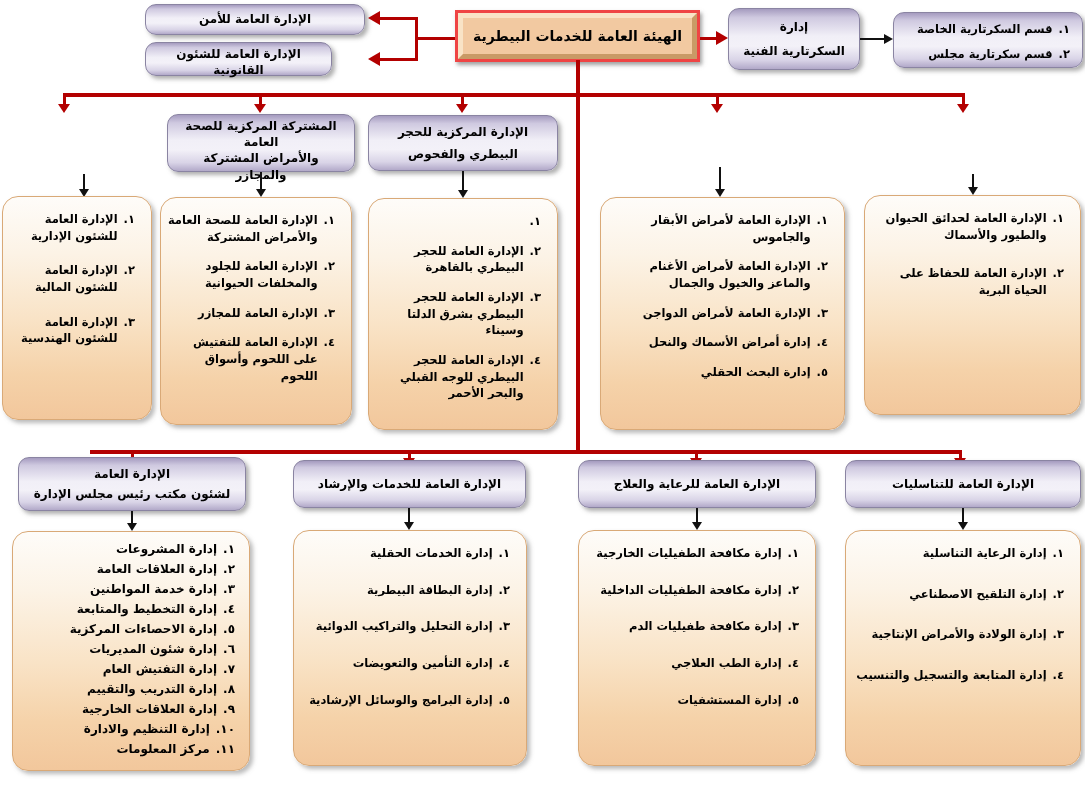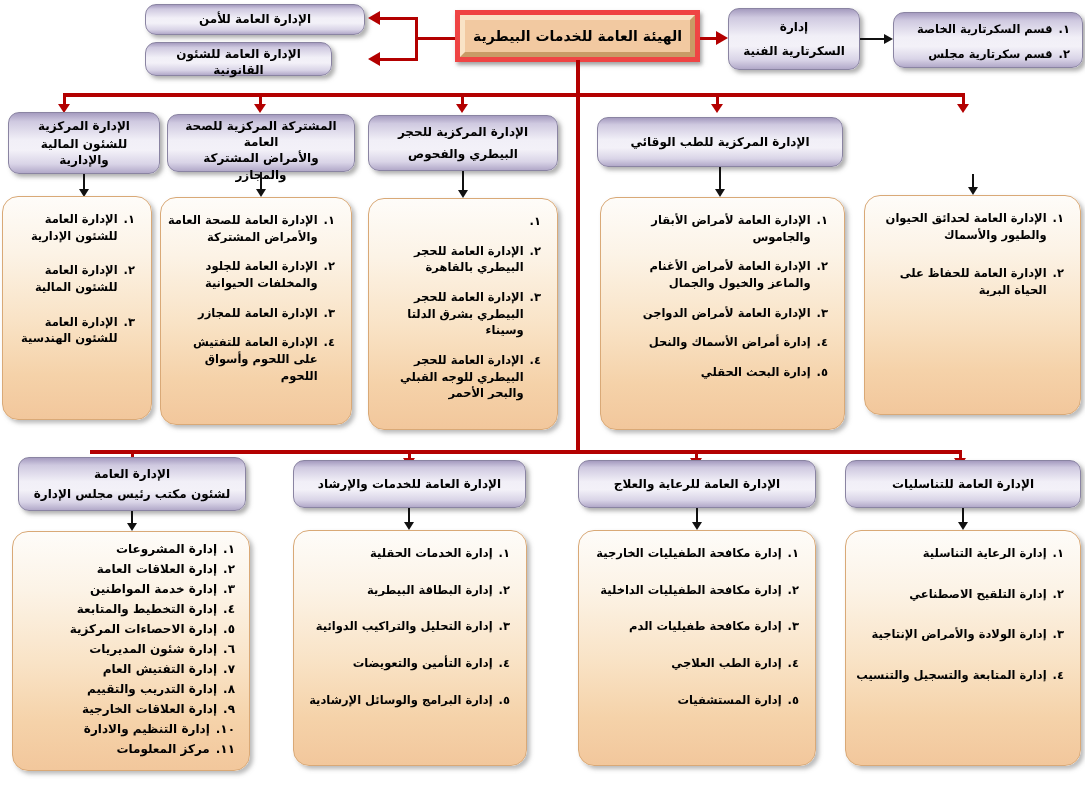--- a/index.html
+++ b/index.html
@@ -21,21 +21,21 @@
   .sp18 .item{margin-bottom:18px;}
   .sp13 .item{margin-bottom:13px;}
   .sp20 .item{margin-bottom:20px;}
   .sp22 .item{margin-bottom:22px;}
   .sp24 .item{margin-bottom:24px;}
   .tight{padding:8px 14px 0 4px;font-size:12px;line-height:1.5;}
   .tight .item{margin-bottom:2px;}
   .dept{padding:8px 12px 0 6px;font-size:11.5px;}
   .dept .item{margin-bottom:8px;}
   
-  .main-outer{position:absolute;border:5px solid #ef4444;background:#f2c9a1;
+  .main-outer{position:absolute;border:3px solid #ef4444;background:#f2c9a1;
               box-shadow:2px 3px 4px rgba(100,100,100,.6);box-sizing:border-box;}
   .main-inner{width:100%;height:100%;border:5px solid;border-color:#f9e3c6 #c99a66 #c99a66 #f9e3c6;
               display:flex;align-items:center;justify-content:center;font-weight:bold;font-size:14px;
               direction:rtl;box-sizing:border-box;}
   
   .rl{position:absolute;background:#b30000;}
   .bl{position:absolute;background:#111;}
   .ad{position:absolute;width:0;height:0;border-left:6px solid transparent;border-right:6px solid transparent;border-top:9px solid #b30000;}
   .al{position:absolute;width:0;height:0;border-top:7px solid transparent;border-bottom:7px solid transparent;border-right:12px solid #b30000;}
   .ar{position:absolute;width:0;height:0;border-top:7px solid transparent;border-bottom:7px solid transparent;border-left:12px solid #b30000;}
@@ -103,34 +103,27 @@
   <div class="rl" style="left:90px;top:450px;width:872px;height:4px"></div>
   <div class="rl" style="left:131px;top:454px;width:3px;height:4px"></div>
   <div class="ad" style="left:126px;top:458px"></div>
   <div class="rl" style="left:408px;top:454px;width:3px;height:4px"></div>
   <div class="ad" style="left:403px;top:458px"></div>
   <div class="rl" style="left:695px;top:454px;width:3px;height:4px"></div>
   <div class="ad" style="left:690px;top:458px"></div>
   <div class="rl" style="left:959px;top:454px;width:3px;height:4px"></div>
   <div class="ad" style="left:954px;top:458px"></div>
 
-  <div class="box lav hdr" style="left:8px;top:112px;width:152px;height:62px">
-      <div>الإدارة المركزية</div>
-      <div>للشئون المالية والإدارية</div>
-    </div>
   <div class="box lav hdr" style="left:167px;top:114px;width:188px;height:58px">
       <div>المشتركة المركزية للصحة العامة</div>
       <div>والأمراض المشتركة والمجازر</div>
     </div>
   <div class="box lav hdr" style="left:368px;top:115px;width:190px;height:56px">
       <div>الإدارة المركزية للحجر</div>
       <div>البيطري والفحوص</div>
-    </div>
-  <div class="box lav hdr" style="left:597px;top:117px;width:246px;height:50px">
-      <div>الإدارة المركزية للطب الوقائي</div>
     </div>
 
   <div class="bl" style="left:83px;top:174px;width:2px;height:15px"></div>
   <div class="adb" style="left:79px;top:189px"></div>
   <div class="bl" style="left:260px;top:172px;width:2px;height:17px"></div>
   <div class="adb" style="left:256px;top:189px"></div>
   <div class="bl" style="left:462px;top:171px;width:2px;height:19px"></div>
   <div class="adb" style="left:458px;top:190px"></div>
   <div class="bl" style="left:719px;top:167px;width:2px;height:22px"></div>
   <div class="adb" style="left:715px;top:189px"></div>

